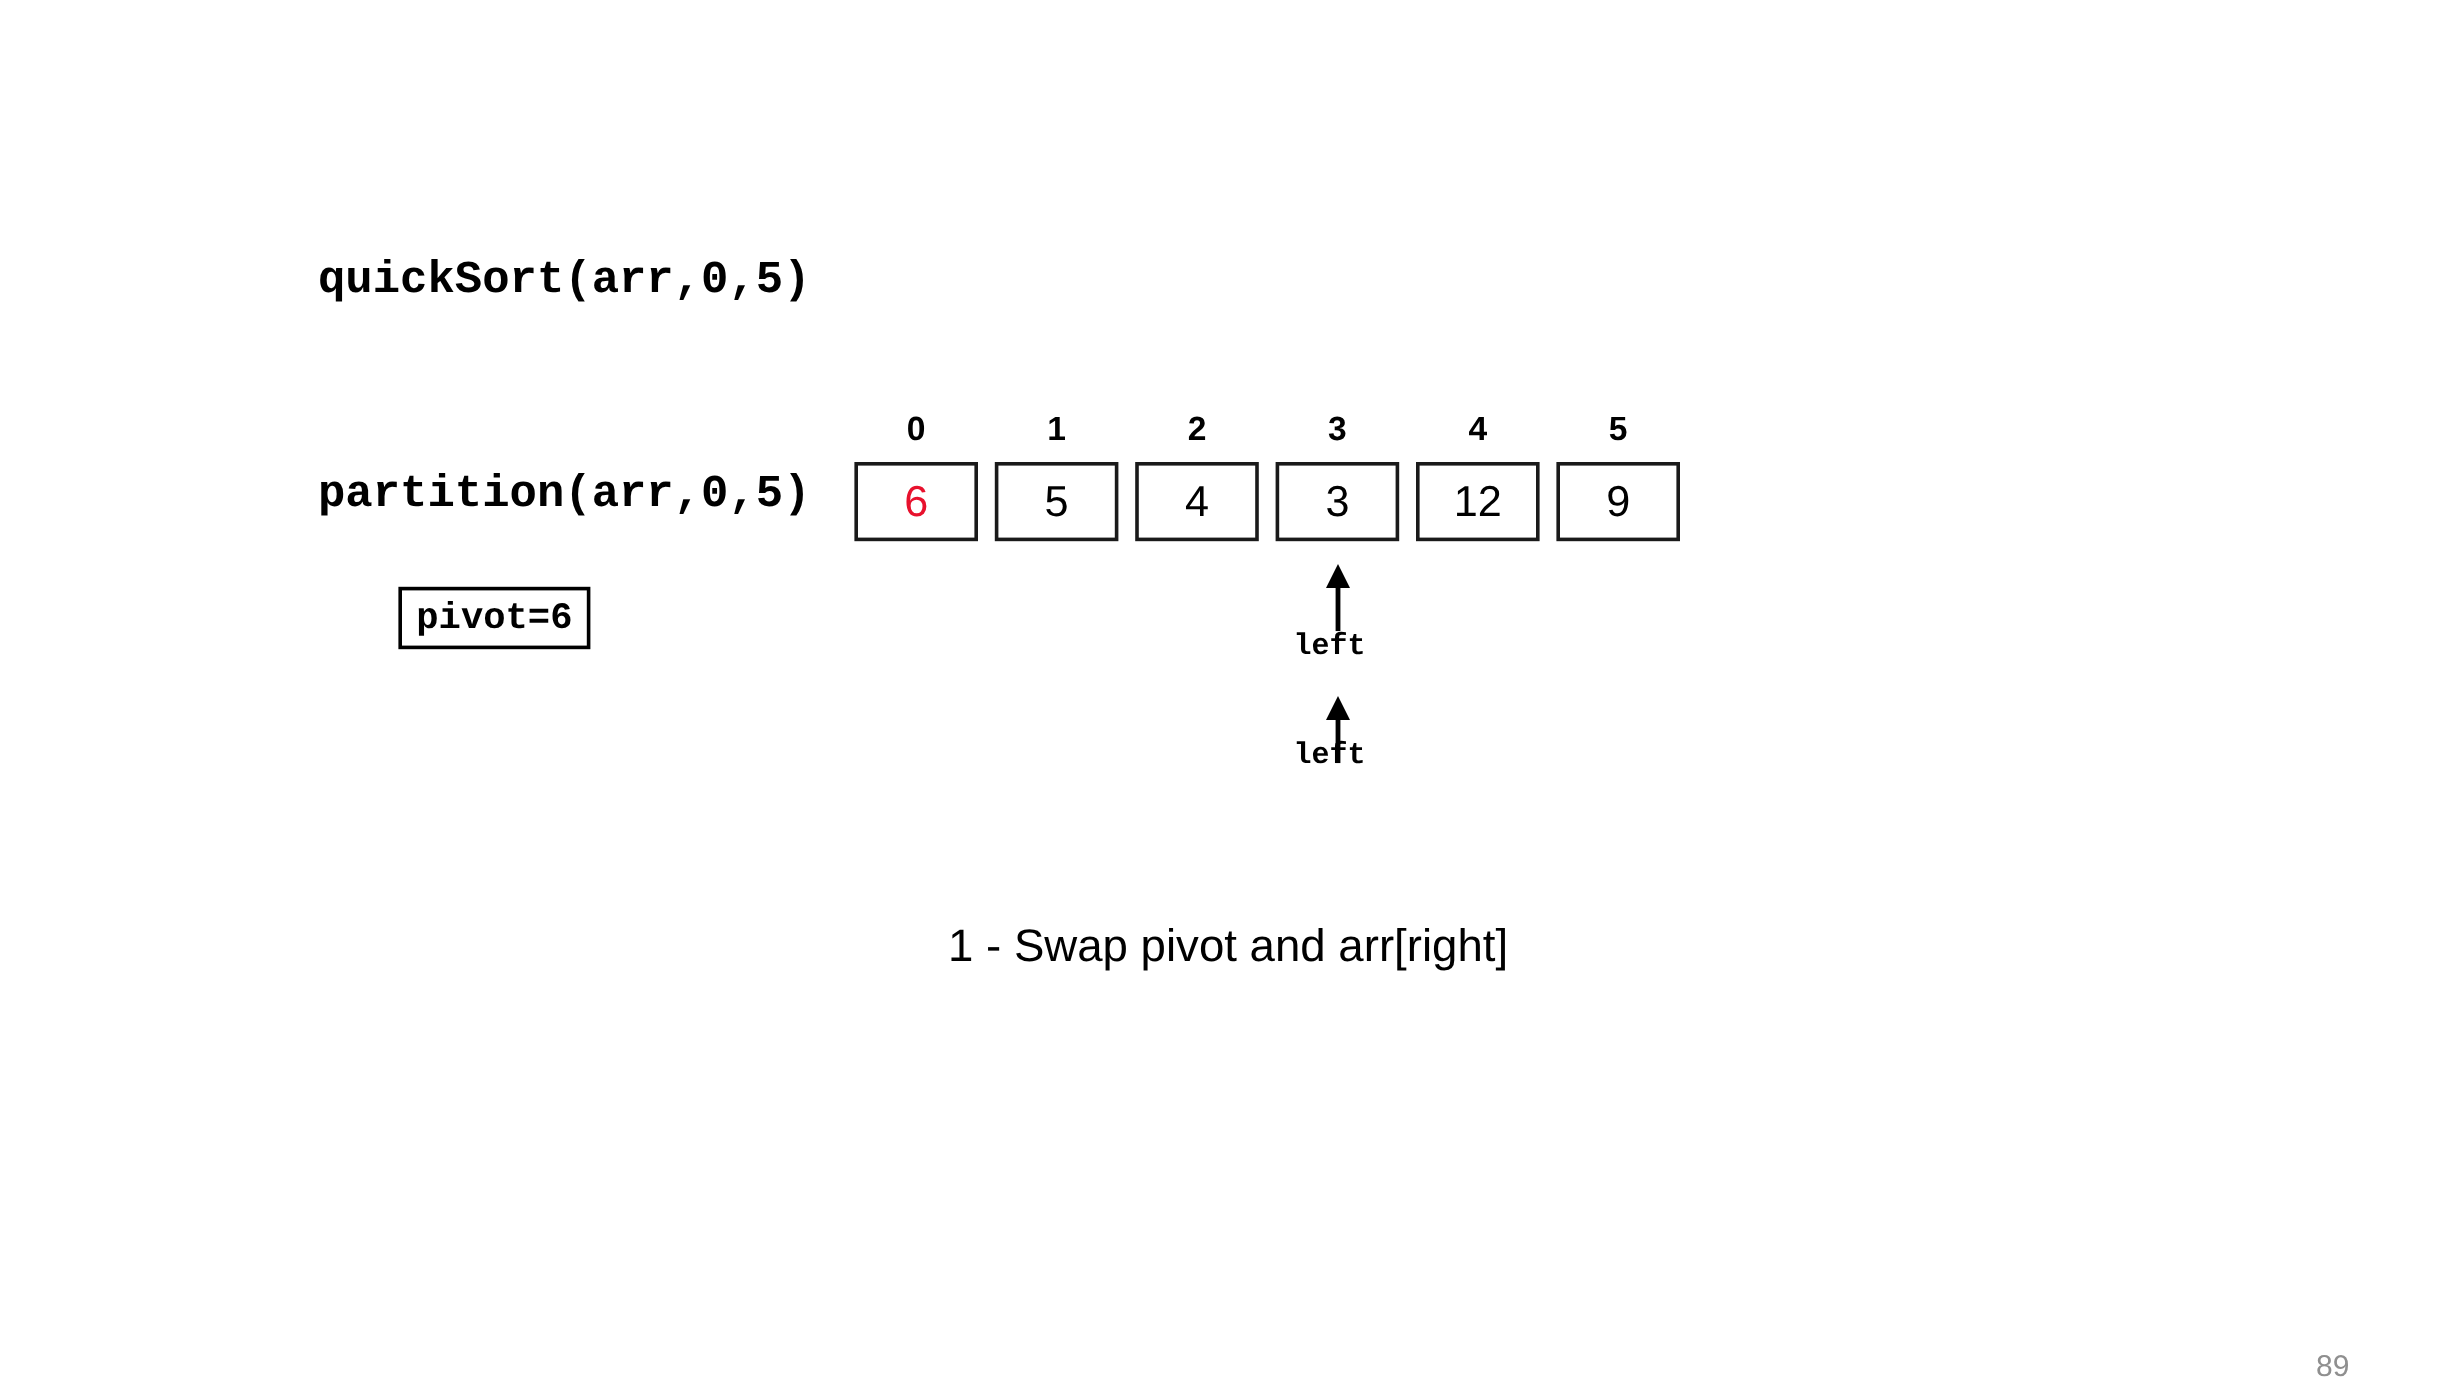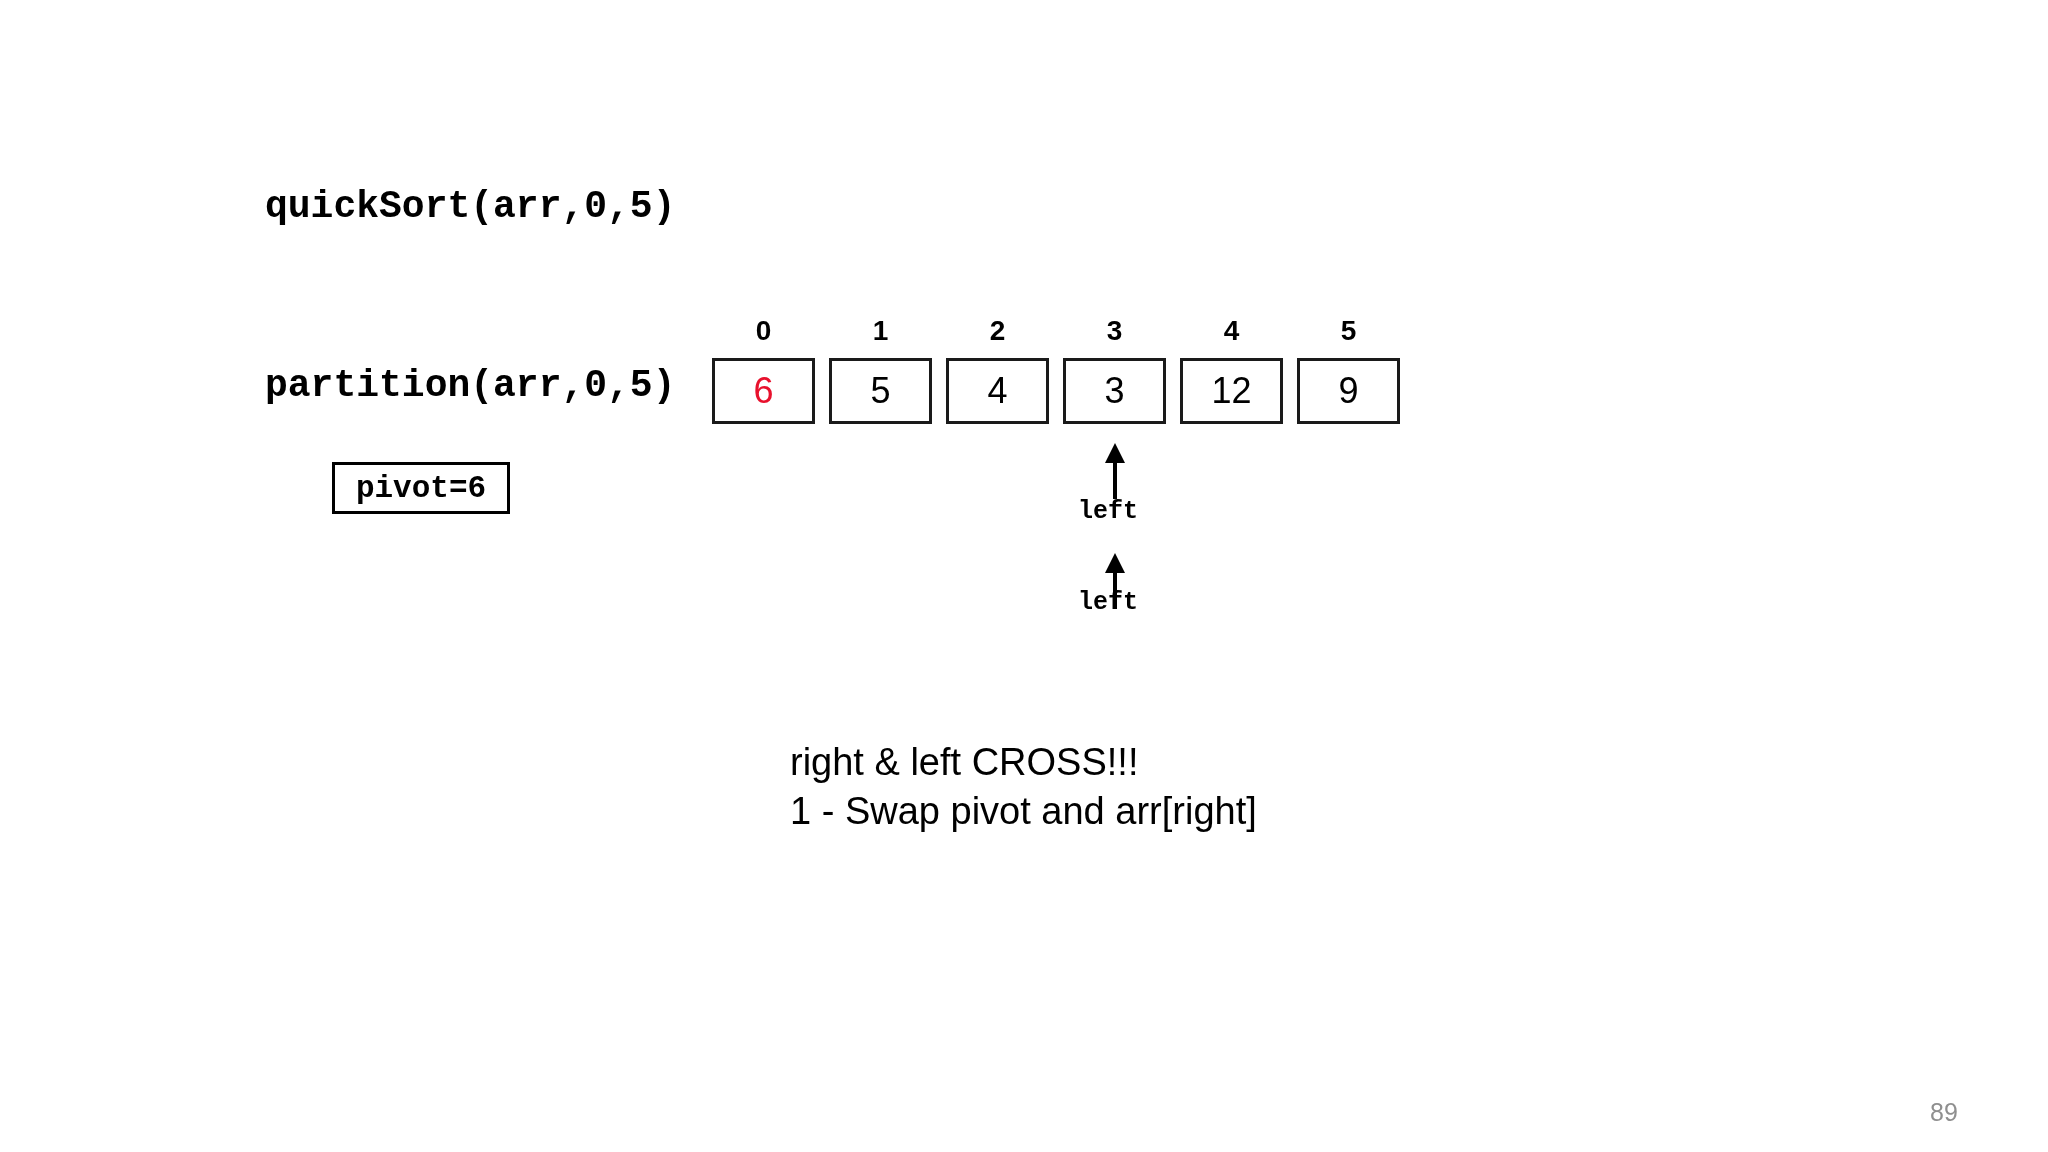--- a/index.html
+++ b/index.html
@@ -14,20 +14,21 @@
     position: relative;
     overflow: hidden;
     font-family: "Liberation Sans", sans-serif;
     -webkit-font-smoothing: antialiased;
   }
 
   .slide {
     position: absolute;
     inset: 0;
     background: #ffffff;
+    margin-top: 27px;
   }
 
   
   .call-label {
     position: absolute;
     font-family: "Liberation Mono", "DejaVu Sans Mono", monospace;
     font-weight: bold;
     color: #000000;
     white-space: pre;
     letter-spacing: 0px;
@@ -43,21 +44,21 @@
     left: 265px;
     top: 364px;
     font-size: 38px;
   }
 
   
   #pivot-box {
     position: absolute;
     left: 332px;
     top: 462px;
-    width: 178px;
+    width: 160px;
     height: 52px;
     border: 3px solid #000000;
     box-sizing: border-box;
     display: flex;
     align-items: center;
     justify-content: center;
     font-family: "Liberation Mono", "DejaVu Sans Mono", monospace;
     font-weight: bold;
     font-size: 31px;
     color: #000000;
@@ -200,19 +201,18 @@
 
   <div class="pointer-group" id="right-arrow" style="left: 1099.5px;">
     <svg class="arrow-svg" width="30" height="56" viewBox="0 0 30 56" aria-hidden="true">
       <line x1="15" y1="56" x2="15" y2="14" stroke="#000000" stroke-width="4"></line>
       <polygon points="15,0 25,20 5,20" fill="#000000"></polygon>
     </svg>
   </div>
   <div class="pointer-label" id="right-label">left</div>
 
   <div id="caption">
-    <div>right &amp; left CROSS!!!</div>
     <div>1 - Swap pivot and arr[right]</div>
   </div>
 
   <div id="page-number">89</div>
 
 </div>
 
 </body></html>

